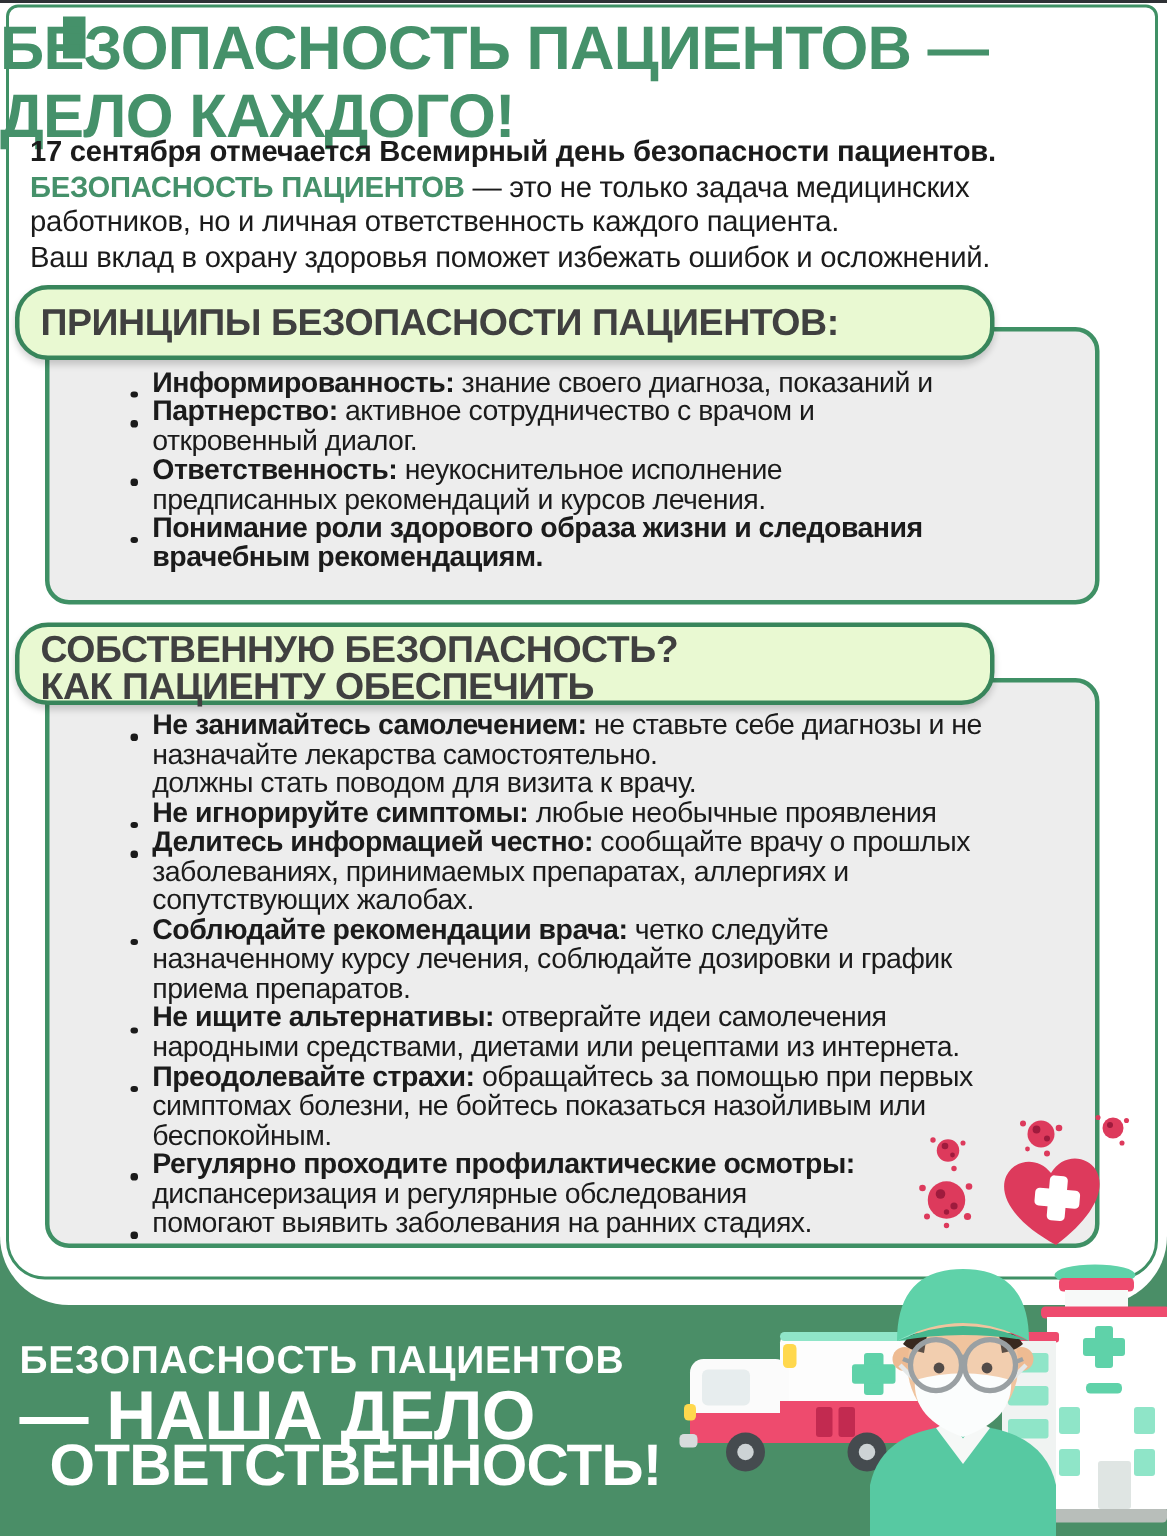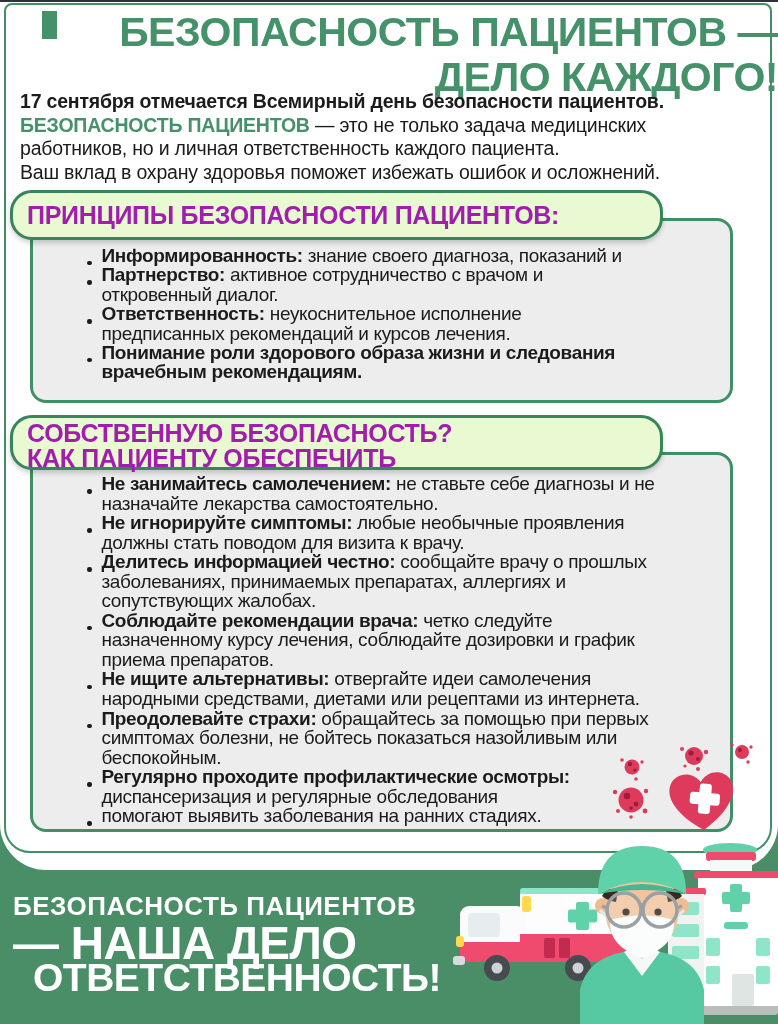--- a/index.html
+++ b/index.html
@@ -11,27 +11,27 @@
   *{margin:0;padding:0;box-sizing:border-box;}
   html,body{width:778px;height:1024px;overflow:hidden;}
   body{font-family:"Liberation Sans","DejaVu Sans",sans-serif;background:var(--banner);}
   #poster{position:relative;width:778px;height:1024px;overflow:hidden;}
   .sheet{position:absolute;left:0;top:0;width:778px;height:870px;background:#ffffff;
          border-radius:0 0 46px 46px;}
   .top-line{position:absolute;left:0;top:0;width:778px;height:2px;background:#2e3135;z-index:9;}
   .frame{position:absolute;left:4px;top:3px;width:768px;height:850px;border:2px solid var(--frame);
          border-radius:8px 8px 26px 26px;z-index:1;}
   .corner-accent{position:absolute;left:42px;top:11px;width:15px;height:28px;background:var(--accent);z-index:2;}
-  .title{position:absolute;left:0;top:10px;width:778px;text-align:right;color:var(--accent);
+  .title{position:absolute;left:0;top:10px;width:778px;text-align:left;color:var(--accent);
          font-weight:bold;font-size:41px;line-height:45px;letter-spacing:-0.5px;z-index:2;}
   .intro{position:absolute;left:20px;top:90px;width:744px;font-size:19.5px;line-height:23.6px;
          color:var(--text);letter-spacing:-0.2px;z-index:2;}
   .sec-header{position:absolute;left:10px;width:653px;background:var(--header-fill);
               border:3px solid var(--header-border);border-radius:22px;z-index:4;
-              font-weight:bold;color:#a21caf;font-size:25px;letter-spacing:-0.3px;
+              font-weight:bold;color:#404040;font-size:25px;letter-spacing:-0.3px;
               padding-left:14px;box-shadow:0 3px 5px rgba(0,0,0,0.18);}
   #sec0h{top:190px;height:50px;line-height:45px;}
   #sec1h{top:415px;height:55px;padding-top:3px;line-height:24.5px;}
   .sec-box{position:absolute;left:30px;width:703px;background:var(--box-fill);
            border:3px solid var(--frame);border-radius:16px;z-index:3;}
   #sec0box{top:218px;height:185px;}
   #sec1box{top:452px;height:380px;}
   .lines{position:absolute;left:85px;width:632px;z-index:5;color:var(--text);
          font-size:19px;letter-spacing:-0.35px;}
   #sec0b{top:246px;line-height:19.4px;}
@@ -85,22 +85,22 @@
     </div>
 
   <div class="sec-header" id="sec1h">
       <div>СОБСТВЕННУЮ БЕЗОПАСНОСТЬ?</div>
       <div>КАК ПАЦИЕНТУ ОБЕСПЕЧИТЬ</div>
     </div>
   <div class="sec-box" id="sec1box"></div>
   <div class="lines" id="sec1b">
       <div class="ln"><span class="dot"></span><b>Не занимайтесь самолечением:</b><span> не ставьте себе диагнозы и не</span></div>
       <div class="ln"><span class="dot hid"></span><span>назначайте лекарства самостоятельно.</span></div>
+      <div class="ln"><span class="dot hid"></span><span>должны стать поводом для визита к врачу.</span></div>
       <div class="ln"><span class="dot"></span><b>Не игнорируйте симптомы:</b><span> любые необычные проявления</span></div>
-      <div class="ln"><span class="dot hid"></span><span>должны стать поводом для визита к врачу.</span></div>
       <div class="ln"><span class="dot"></span><b>Делитесь информацией честно:</b><span> сообщайте врачу о прошлых</span></div>
       <div class="ln"><span class="dot hid"></span><span>заболеваниях, принимаемых препаратах, аллергиях и</span></div>
       <div class="ln"><span class="dot hid"></span><span>сопутствующих жалобах.</span></div>
       <div class="ln"><span class="dot"></span><b>Соблюдайте рекомендации врача:</b><span> четко следуйте</span></div>
       <div class="ln"><span class="dot hid"></span><span>назначенному курсу лечения, соблюдайте дозировки и график</span></div>
       <div class="ln"><span class="dot hid"></span><span>приема препаратов.</span></div>
       <div class="ln"><span class="dot"></span><b>Не ищите альтернативы:</b><span> отвергайте идеи самолечения</span></div>
       <div class="ln"><span class="dot hid"></span><span>народными средствами, диетами или рецептами из интернета.</span></div>
       <div class="ln"><span class="dot"></span><b>Преодолевайте страхи:</b><span> обращайтесь за помощью при первых</span></div>
       <div class="ln"><span class="dot hid"></span><span>симптомах болезни, не бойтесь показаться назойливым или</span></div>

